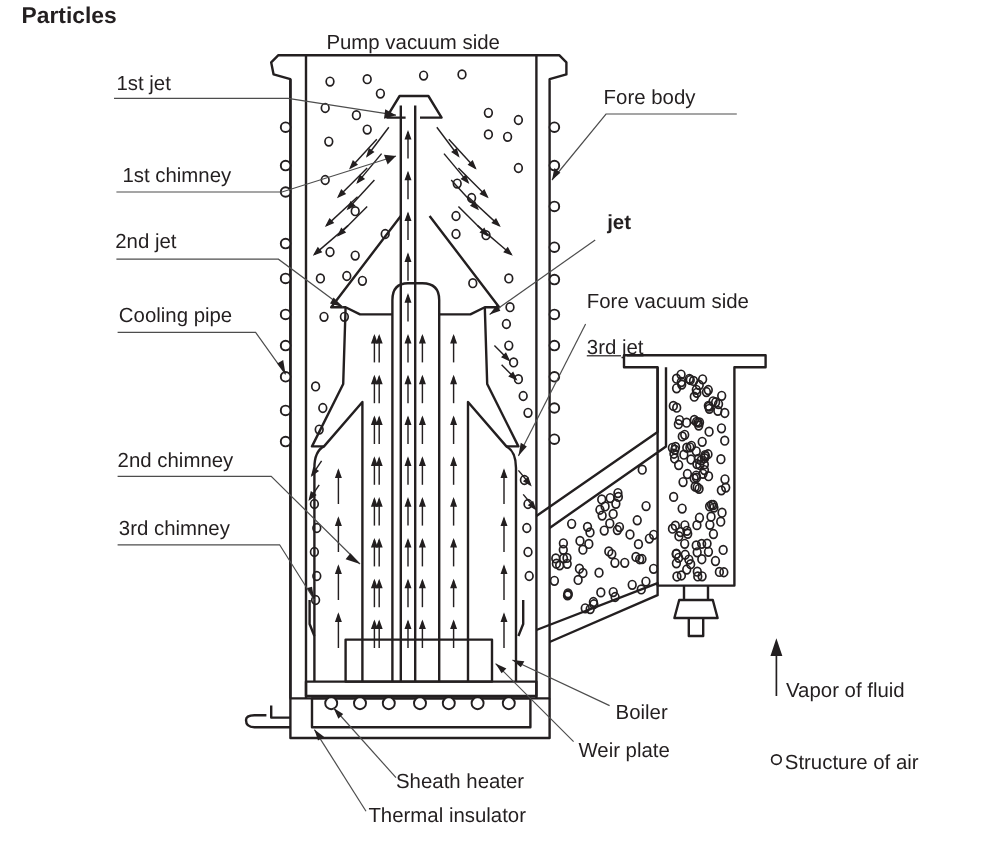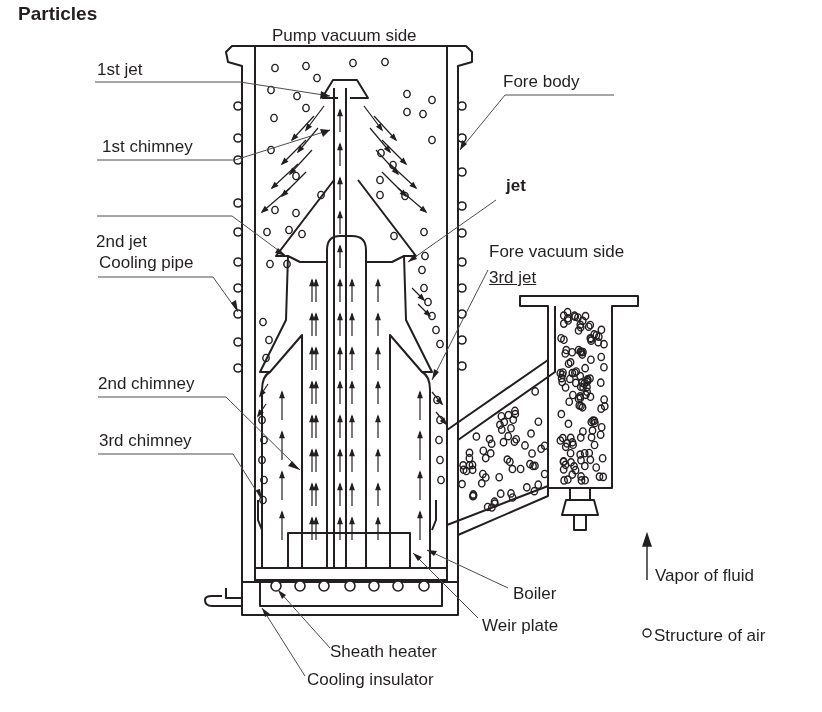--- a/index.html
+++ b/index.html
@@ -499,26 +499,26 @@
   <g stroke="#231f20" stroke-width="1.4" fill="#231f20">
     <line x1="647" y1="580" x2="647" y2="540"></line>
     <polygon points="647,534 643,546 651,546"></polygon>
   </g>
   <circle cx="647" cy="633" r="4" fill="none" stroke="#231f20" stroke-width="1.4"></circle>
 </svg>
 
 <div class="lbl" style="left:272px;top:26px;">Pump vacuum side</div>
 <div class="lbl" style="left:97px;top:60px;">1st jet</div>
 <div class="lbl" style="left:102px;top:137px;">1st chimney</div>
-<div class="lbl" style="left:96px;top:192px;margin-top:40px;">2nd jet</div>
+<div class="lbl" style="left:96px;top:192px;">2nd jet</div>
 <div class="lbl" style="left:99px;top:253px;">Cooling pipe</div>
 <div class="lbl" style="left:98px;top:374px;">2nd chimney</div>
 <div class="lbl" style="left:99px;top:431px;">3rd chimney</div>
 <div class="lbl" style="left:503px;top:72px;">Fore body</div>
 <div class="lbl" style="left:506px;top:176px;font-weight:bold;">jet</div>
 <div class="lbl" style="left:489px;top:242px;">Fore vacuum side</div>
-<div class="lbl" style="left:489px;top:268px;text-decoration:underline;">3rd jet</div>
+<div class="lbl" style="left:489px;top:280px;text-decoration:underline;">3rd jet</div>
 <div class="lbl" style="left:513px;top:584px;">Boiler</div>
 <div class="lbl" style="left:482px;top:616px;">Weir plate</div>
 <div class="lbl" style="left:330px;top:642px;">Sheath heater</div>
-<div class="lbl" style="left:307px;top:670px;">Cooling insulator</div>
+<div class="lbl" style="left:307px;top:670px;">Thermal insulator</div>
 <div class="lbl" style="left:655px;top:566px;">Vapor of fluid</div>
 <div class="lbl" style="left:654px;top:626px;">Structure of air</div>
 
 </body></html>

